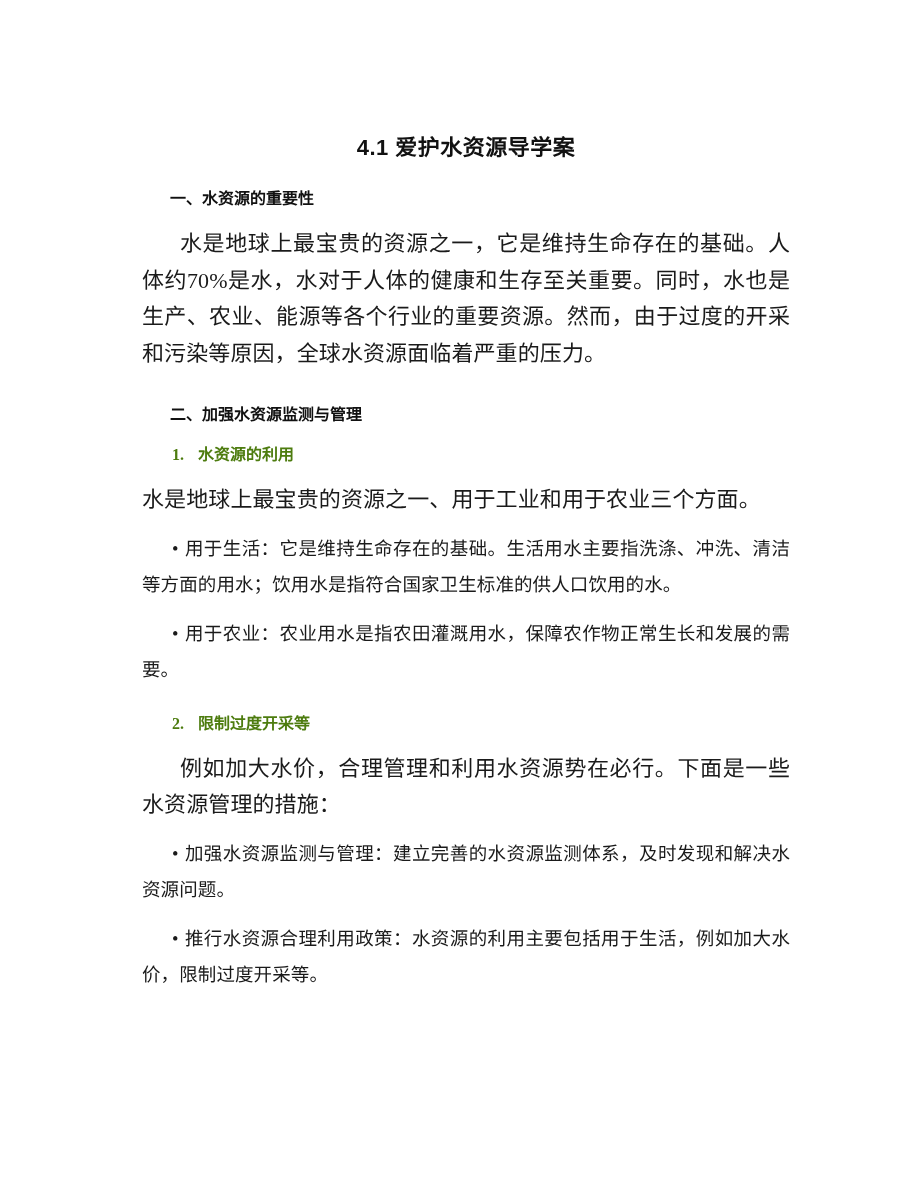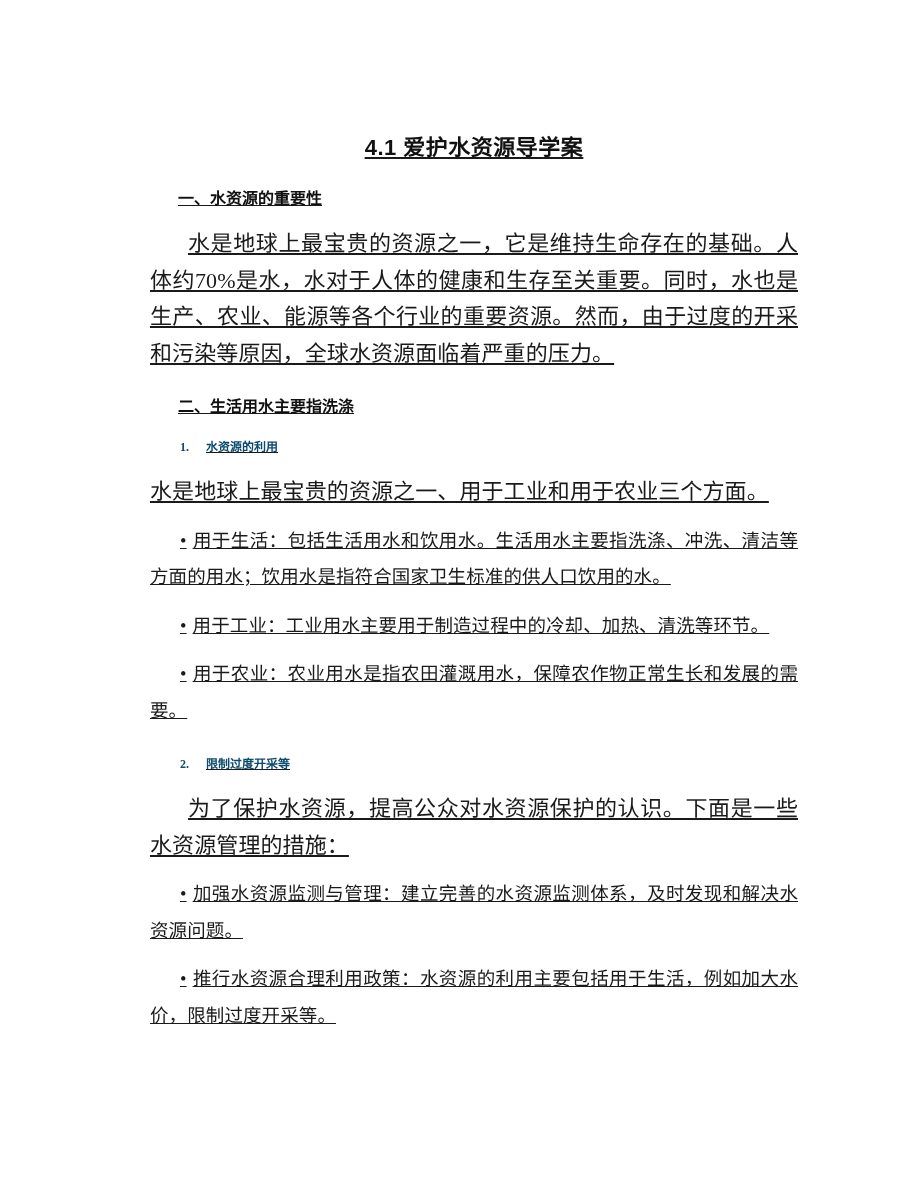--- a/index.html
+++ b/index.html
@@ -20,58 +20,57 @@
   .page {
     position: relative;
     width: 920px;
     height: 1191px;
     background: #ffffff;
     box-sizing: border-box;
   }
 
   .content {
     position: absolute;
-    left: 150px;
+    left: 142px;
     top: 132px;
     width: 648px;
-    text-decoration: underline;
   }
 
   
   .doc-title {
     font-family: "Liberation Sans", "DejaVu Sans", sans-serif;
     font-weight: bold;
     font-size: 22px;
     line-height: 32px;
     text-align: center;
     margin: 0 0 22px 0;
     letter-spacing: 0.5px;
     color: #111111;
   }
 
   
   .h-section {
     font-family: "Liberation Sans", "DejaVu Sans", sans-serif;
     font-weight: bold;
     font-size: 16px;
     line-height: 26px;
-    margin: 0 0 14px 0;
+    margin: 8px 0 14px 0;
     padding-left: 28px;
     color: #111111;
   }
 
   
   .h-sub {
     font-family: "Liberation Sans", "DejaVu Sans", sans-serif;
     font-weight: bold;
-    font-size: 12px;
+    font-size: 16px;
     line-height: 26px;
     margin: 0 0 14px 0;
     padding-left: 30px;
-    color: #0c4a6e;
+    color: #4d7c0f;
   }
   .h-sub .num {
     display: inline-block;
     min-width: 26px;
     font-family: "Liberation Serif", "DejaVu Serif", serif;
     font-weight: bold;
   }
 
   
   .para {
@@ -113,47 +112,44 @@
   <div class="content">
 
     <h1 class="doc-title" id="title-el">4.1 爱护水资源导学案</h1>
 
     <h2 class="h-section">一、水资源的重要性</h2>
 
     <p class="para indent">水是地球上最宝贵的资源之一，它是维持生命存在的基础。人体约70%是水，水对于人体的健康和生存至关重要。同时，水也是生产、农业、能源等各个行业的重要资源。然而，由于过度的开采和污染等原因，全球水资源面临着严重的压力。</p>
 
     <div class="spacer-sm"></div>
 
-    <h2 class="h-section">二、生活用水主要指洗涤</h2>
+    <h2 class="h-section">二、加强水资源监测与管理</h2>
 
     <h3 class="h-sub">
       <span class="num">1.</span><span>水资源的利用</span>
     </h3>
 
     <p class="para noindent">水是地球上最宝贵的资源之一、用于工业和用于农业三个方面。</p>
 
     <p class="bullet">
-      <span class="dot">•</span><span>用于生活：包括生活用水和饮用水。生活用水主要指洗涤、冲洗、清洁等方面的用水；饮用水是指符合国家卫生标准的供人口饮用的水。</span>
+      <span class="dot">•</span><span>用于生活：它是维持生命存在的基础。生活用水主要指洗涤、冲洗、清洁等方面的用水；饮用水是指符合国家卫生标准的供人口饮用的水。</span>
     </p>
 
-    <p class="bullet">
-      <span class="dot">•</span><span>用于工业：工业用水主要用于制造过程中的冷却、加热、清洗等环节。</span>
-    </p>
 
     <p class="bullet">
       <span class="dot">•</span><span>用于农业：农业用水是指农田灌溉用水，保障农作物正常生长和发展的需要。</span>
     </p>
 
     <div class="spacer-sm"></div>
 
     <h3 class="h-sub">
       <span class="num">2.</span><span>限制过度开采等</span>
     </h3>
 
-    <p class="para indent">为了保护水资源，提高公众对水资源保护的认识。下面是一些水资源管理的措施：</p>
+    <p class="para indent">例如加大水价，合理管理和利用水资源势在必行。下面是一些水资源管理的措施：</p>
 
 
     <p class="bullet">
       <span class="dot">•</span><span>加强水资源监测与管理：建立完善的水资源监测体系，及时发现和解决水资源问题。</span>
     </p>
 
     <p class="bullet">
       <span class="dot">•</span><span>推行水资源合理利用政策：水资源的利用主要包括用于生活，例如加大水价，限制过度开采等。</span>
     </p>
 

